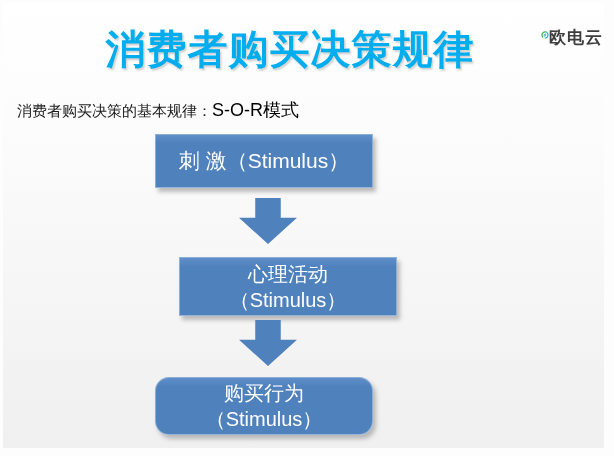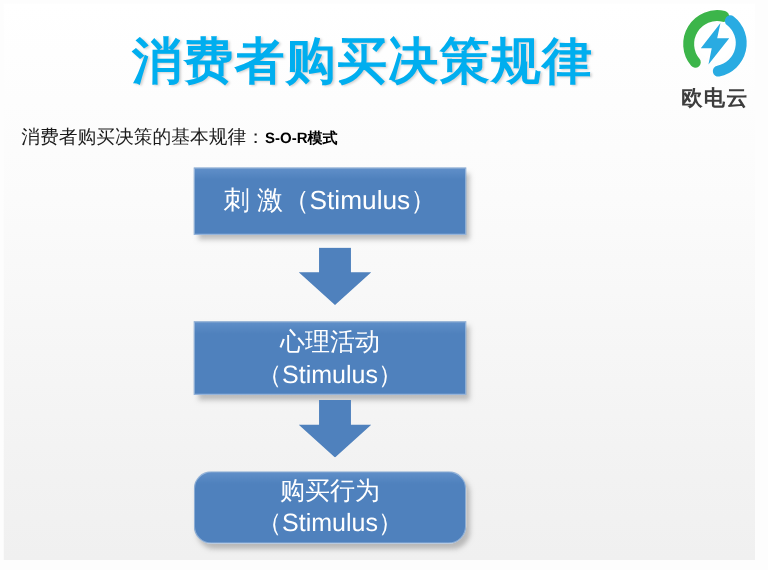--- a/index.html
+++ b/index.html
@@ -16,50 +16,50 @@
     position:absolute;top:21px;left:0;width:574px;
     text-align:center;
     font-size:40px;line-height:50px;font-weight:800;
     color:#00AEEF;
     letter-spacing:1px;
     text-shadow:1.5px 1.5px 2px rgba(0,0,0,0.18);
     margin:0;
   }
   .logo{
     position:absolute;left:538px;top:4px;width:62px;
-    display:flex;flex-direction:column;align-items:center;
+    display:flex;flex-direction:row;align-items:center;
   }
   .logo svg{width:56px;height:56px;}
   .logo-text{
     margin-top:4px;
     font-size:17px;font-weight:700;color:#3d3d3d;letter-spacing:1px;
     white-space:nowrap;
   }
   .subtitle{
     position:absolute;left:14px;top:96px;margin:0;
     font-size:15px;line-height:22px;color:#1a1a1a;white-space:nowrap;
   }
   .subtitle .bold-part{
-    font-size:12px;font-weight:700;color:#000;
+    font-size:18px;font-weight:400;color:#000;
   }
   .flow-box{
     position:absolute;left:152px;width:218px;
     background:linear-gradient(180deg,#5f8ec8 0%,#4f81bd 16%,#4f81bd 100%);
     border:1px solid rgba(255,255,255,0.35);
     box-shadow:3px 4px 4px rgba(130,130,130,0.5);
     color:#ffffff;text-align:center;
     box-sizing:border-box;
   }
   .box-1{top:131px;height:54px;font-size:21px;line-height:52px;}
   .box-2{top:254px;height:59px;}
   .box-3{top:374px;height:58px;}
   .box-2 .box-line,.box-3 .box-line{
     font-size:20px;line-height:26px;
   }
-  .box-2{padding-top:3px;}
+  .box-2{padding-top:3px;margin-left:24px;}
   .box-3{padding-top:2px;border-radius:14px;}
   .arrow-down{
     position:absolute;left:236px;width:58px;height:46px;
     background:#4f81bd;
     clip-path:polygon(28% 0,72% 0,72% 43%,100% 43%,50% 100%,0 43%,28% 43%);
     filter:drop-shadow(2px 2px 2px rgba(130,130,130,0.45));
   }
   .arrow-1{top:195px;}
   .arrow-2{top:317px;}
 </style>

